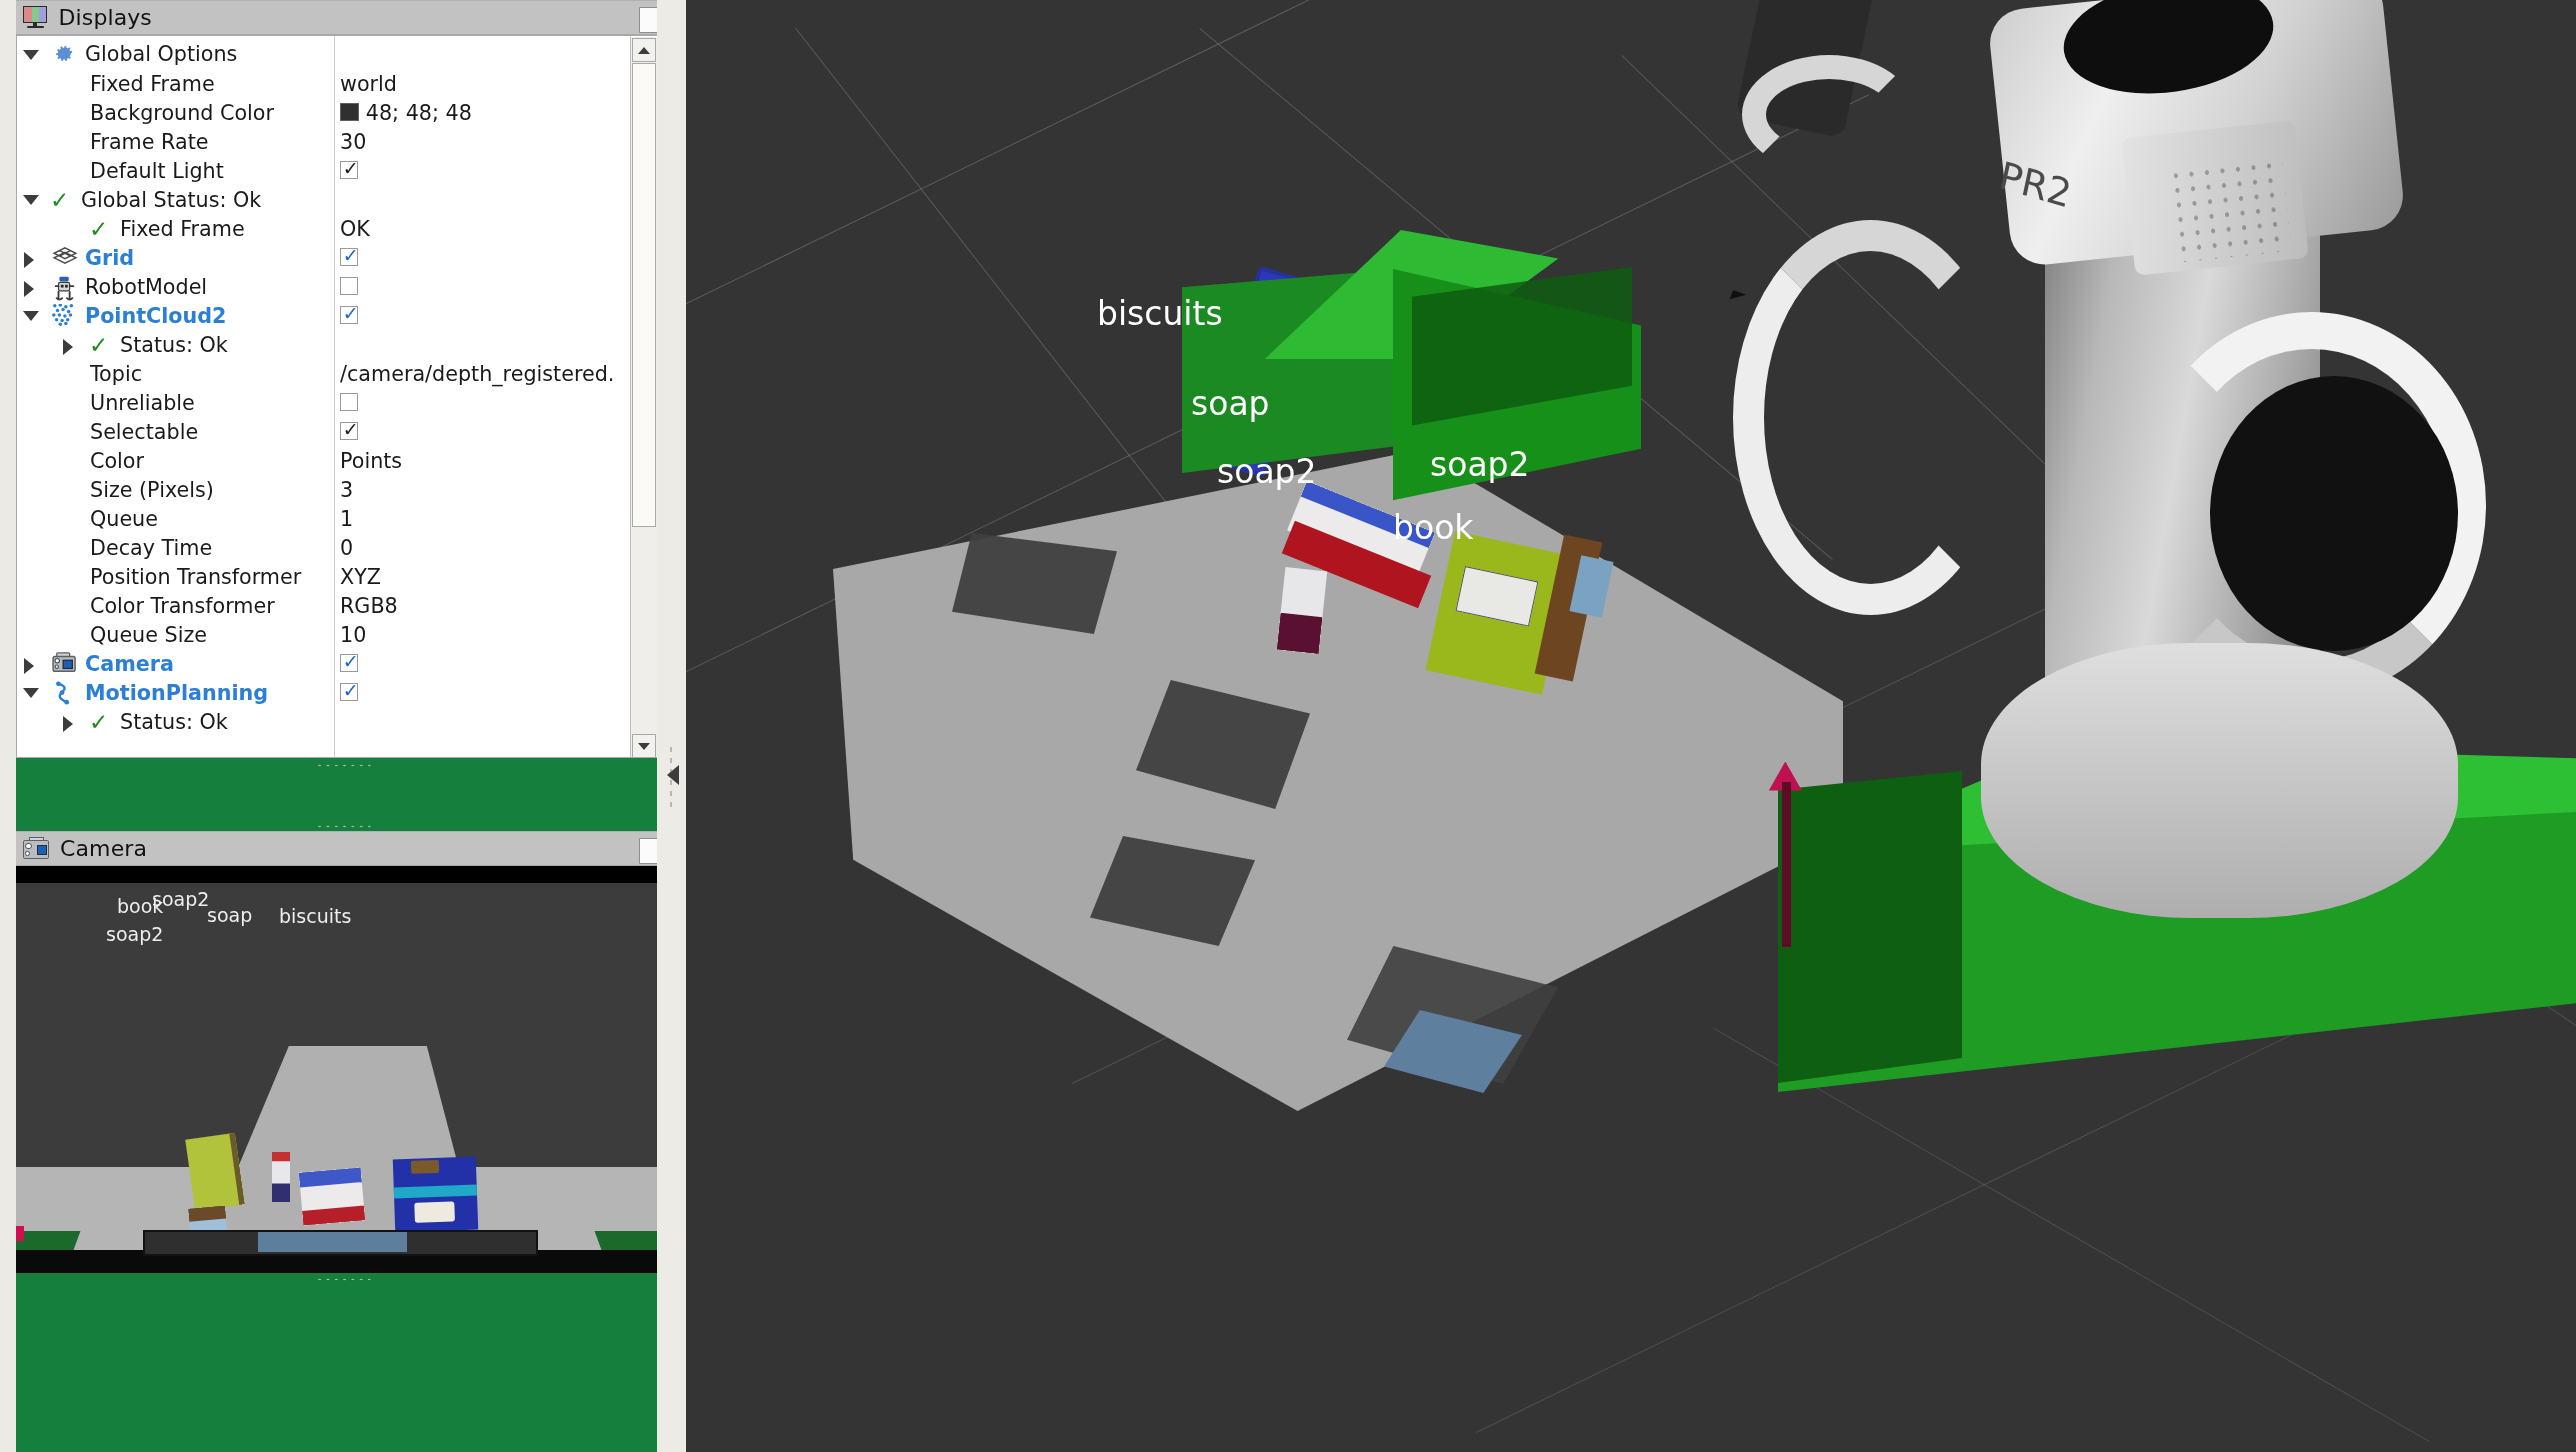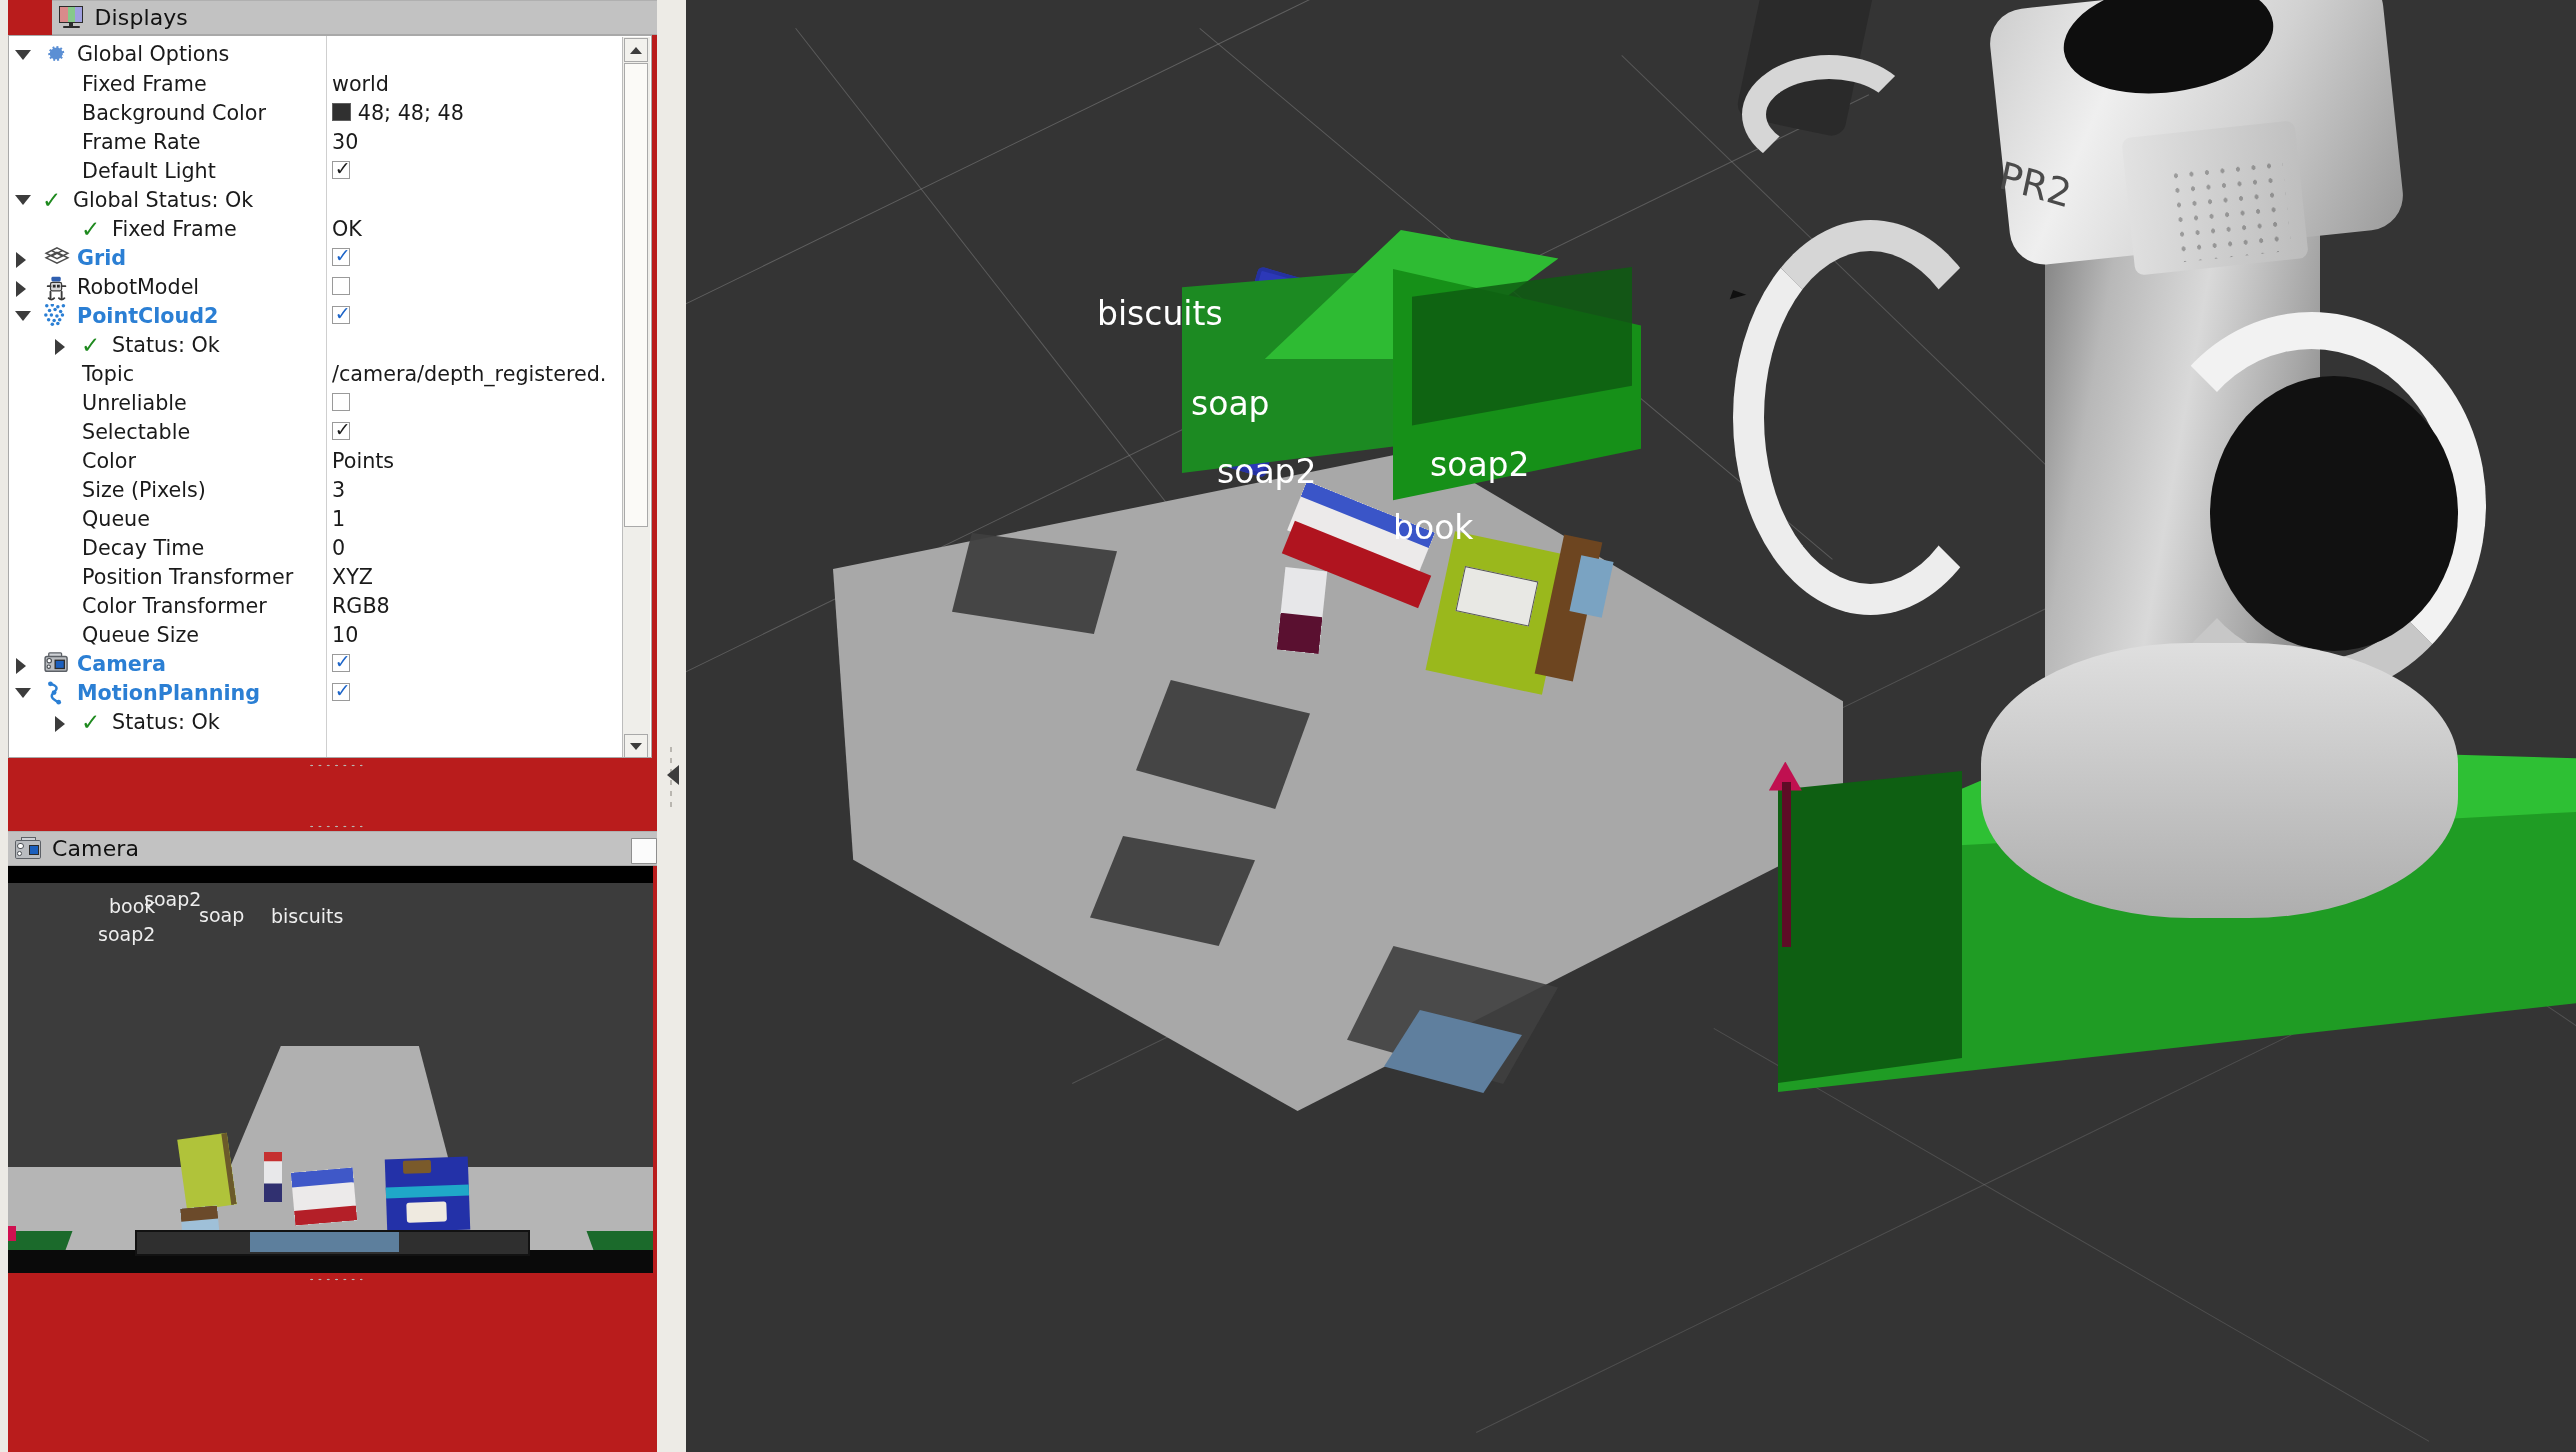--- a/index.html
+++ b/index.html
@@ -1,20 +1,20 @@
 <!DOCTYPE html>
 <html style="font-size:14.7px"><head>
 <meta charset="utf-8">
 <style>
   html,body{margin:0;padding:0;background:#fff;}
   body{width:2576px;height:1452px;overflow:hidden;font-family:"DejaVu Sans","Liberation Sans",sans-serif;}
   #root{position:relative;width:2576px;height:1452px;background:#eceae5;}
 
   
-  #left-dock{position:absolute;left:8px;top:0;width:686px;height:1452px;background:#b91c1c;padding-left:44px;}
+  #left-dock{position:absolute;left:16px;top:0;width:686px;height:1452px;background:#15803d;}
 
   .panel-title{
     display:flex;align-items:center;height:35px;background:#c2c2c2;
     border-top:0.9px solid #b0b0b0;border-bottom:0.9px solid #a8a8a8;
     padding:0 3.7px;box-sizing:border-box;position:relative;
   }
   .panel-title .ptitle{font-size:22px;color:#121212;margin-left:9.2px;letter-spacing:0.1px;}
   .panel-title .float-btn{
     position:absolute;right:5.5px;top:5.5px;width:24px;height:24px;background:#fbfbfb;
     border:0.9px solid #8e8e8e;border-radius:0.9px;

